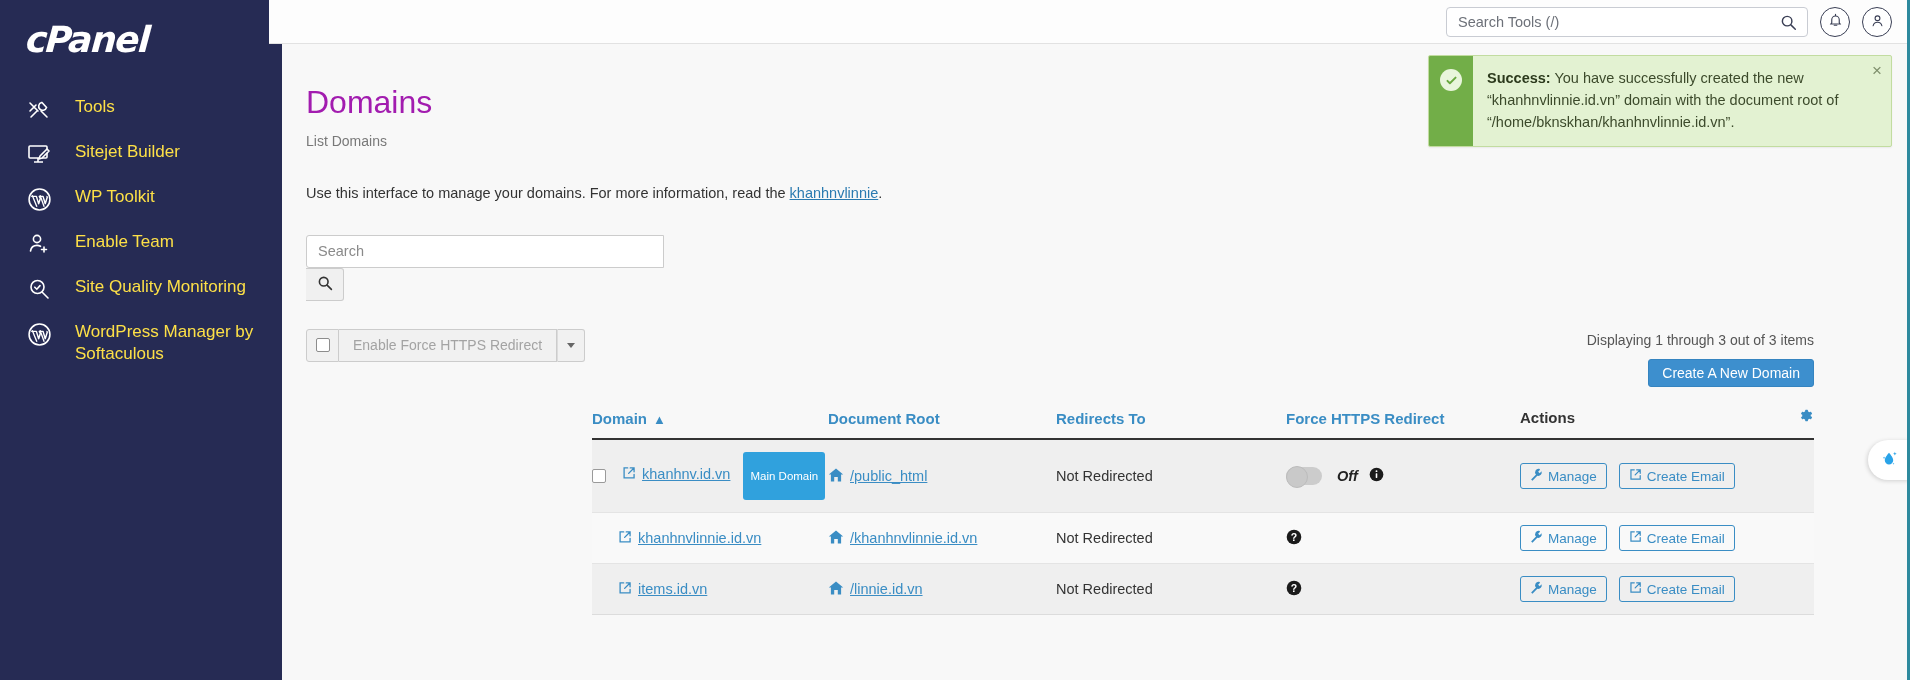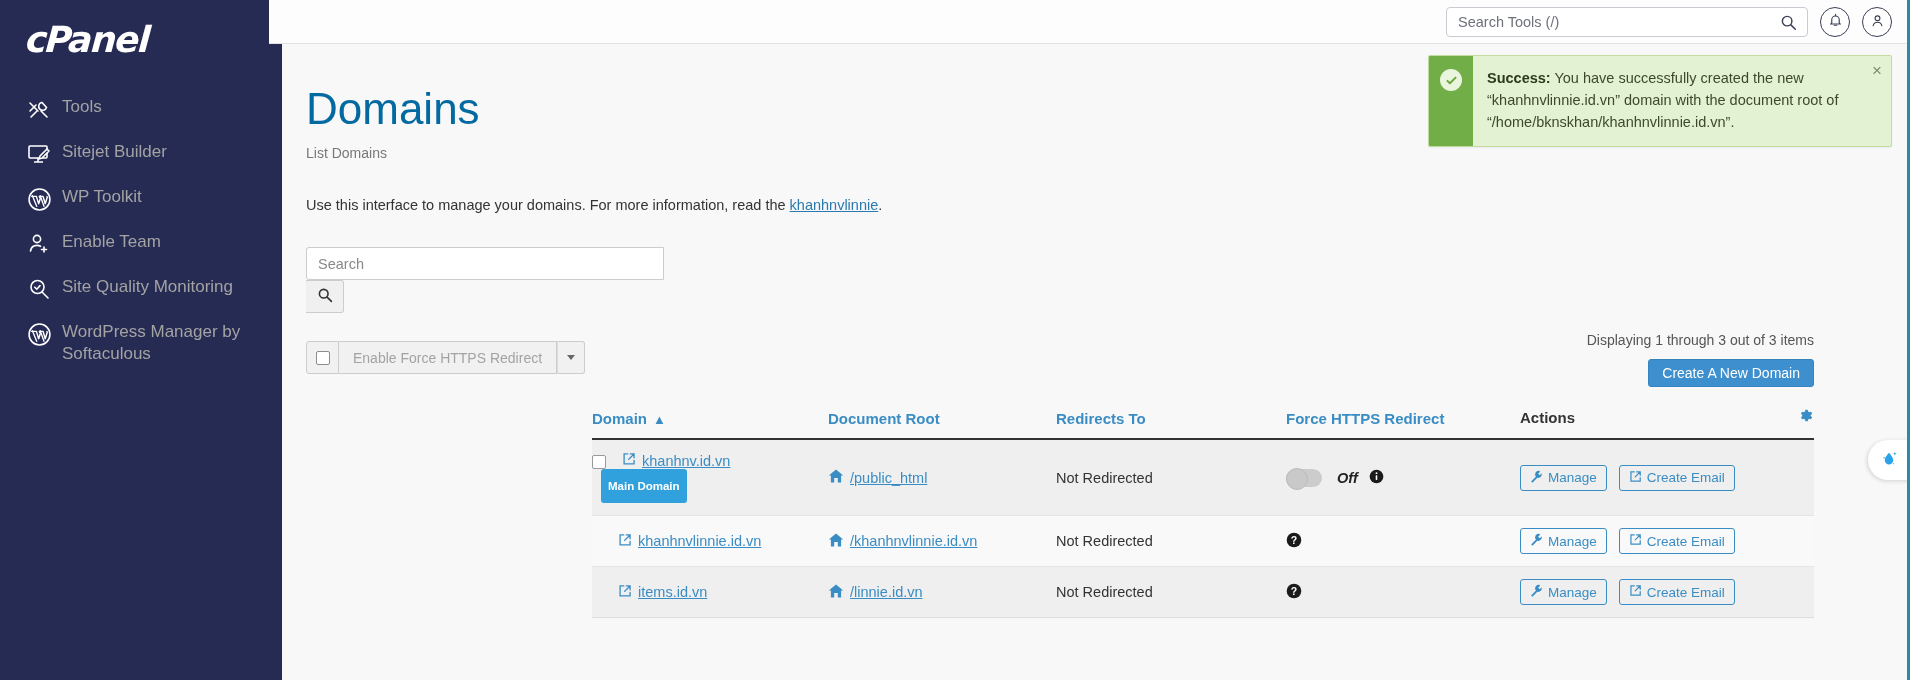--- a/index.html
+++ b/index.html
@@ -18,23 +18,23 @@
     background:#262b54; color:#fff; overflow:hidden;
   }
   #brand{ padding:22px 0 0 26px; height:86px; }
   .cpanel-logo{
     font-family:"DejaVu Sans", sans-serif;
     font-size:36px; font-weight:700; font-style:italic;
     letter-spacing:-1.5px; color:#ffffff; line-height:1;
     transform:skewX(-4deg); display:inline-block;
   }
   .nav-item{
-    display:flex; align-items:flex-start; gap:10px;
+    display:flex; align-items:flex-start; gap:23px;
     padding:9px 18px 9px 26px; cursor:pointer;
-    color:#a3a3a3; font-size:17px; line-height:1.28;
+    color:#fde047; font-size:17px; line-height:1.28;
   }
   .nav-ico{ width:26px; height:26px; flex:0 0 26px; margin-top:1px;
             display:flex; align-items:center; justify-content:center; }
   .nav-ico svg{ display:block; }
   .nav-label{ padding-top:1px; }
 
   
   #topbar{
     position:absolute; left:269px; top:0; right:0; height:44px;
     background:#fdfdfd; border-bottom:1px solid #e2e2e2;
@@ -77,21 +77,21 @@
   #alert-body b{ color:#2c3a1c; }
   #alert-close{
     position:absolute; right:9px; top:6px; font-size:17px;
     color:#7f8f6c; cursor:pointer; line-height:1;
   }
 
   
   #main{ position:absolute; left:282px; top:44px; right:0; bottom:0;
          background:#f8f8f8; overflow:hidden; }
   #page-head{ padding:42px 0 0 24px; }
-  #page-title{ font-size:44px; font-weight:400; color:#0369a1; line-height:1.05;
+  #page-title{ font-size:32px; font-weight:400; color:#a21caf; line-height:1.05;
                font-family:"Liberation Sans", sans-serif; }
   #breadcrumb{ font-size:14px; color:#787878; margin-top:13px; }
   #intro{ font-size:14.5px; color:#333; margin:36px 0 0 24px; }
   #intro a{ color:#2a7ab0; text-decoration:underline; }
 
   
   #search-row{ margin:34px 0 0 24px; display:flex;flex-direction:column; }
   #dom-search{
     width:358px; height:33px; border:1px solid #ccc; border-radius:3px 0 0 3px;
     background:#fff; padding:0 11px; font-size:14.5px; color:#555;
@@ -143,21 +143,21 @@
   thead th.gear{ text-align:right; }
   th .sort{ display:inline-block; margin-left:6px; color:#3a8dc4; font-size:13px; }
   tbody td{ padding:12px 0; font-size:14.5px; color:#333; vertical-align:middle;
             border-bottom:1px solid #e4e4e4; }
   tbody tr.odd td{ background:#efefef; }
   tbody tr.even td{ background:#f9f9f9; }
   tbody tr:last-child td{ border-bottom:1px solid #dcdcdc; }
   .lnk{ color:#3a8dc4; display:inline-flex; align-items:center; gap:6px; }
   .badge{
     display:inline-block; background:#30a1dd; color:#fff; font-size:11.5px;
-    font-weight:700; border-radius:3px; padding:11px 7px; margin-left:9px;
+    font-weight:400; border-radius:3px; padding:18px 7px; margin-left:9px;
     vertical-align:middle;
   }
   .toggle{
     width:36px; height:18px; border-radius:9px; background:#ccc;
     display:inline-block; position:relative; vertical-align:middle; cursor:pointer;
   }
   .toggle::after{
     content:""; position:absolute; left:0; top:-1px; width:20px; height:20px;
     border-radius:50%; background:#c9c9c9; border:1px solid #bcbcbc;
   }

